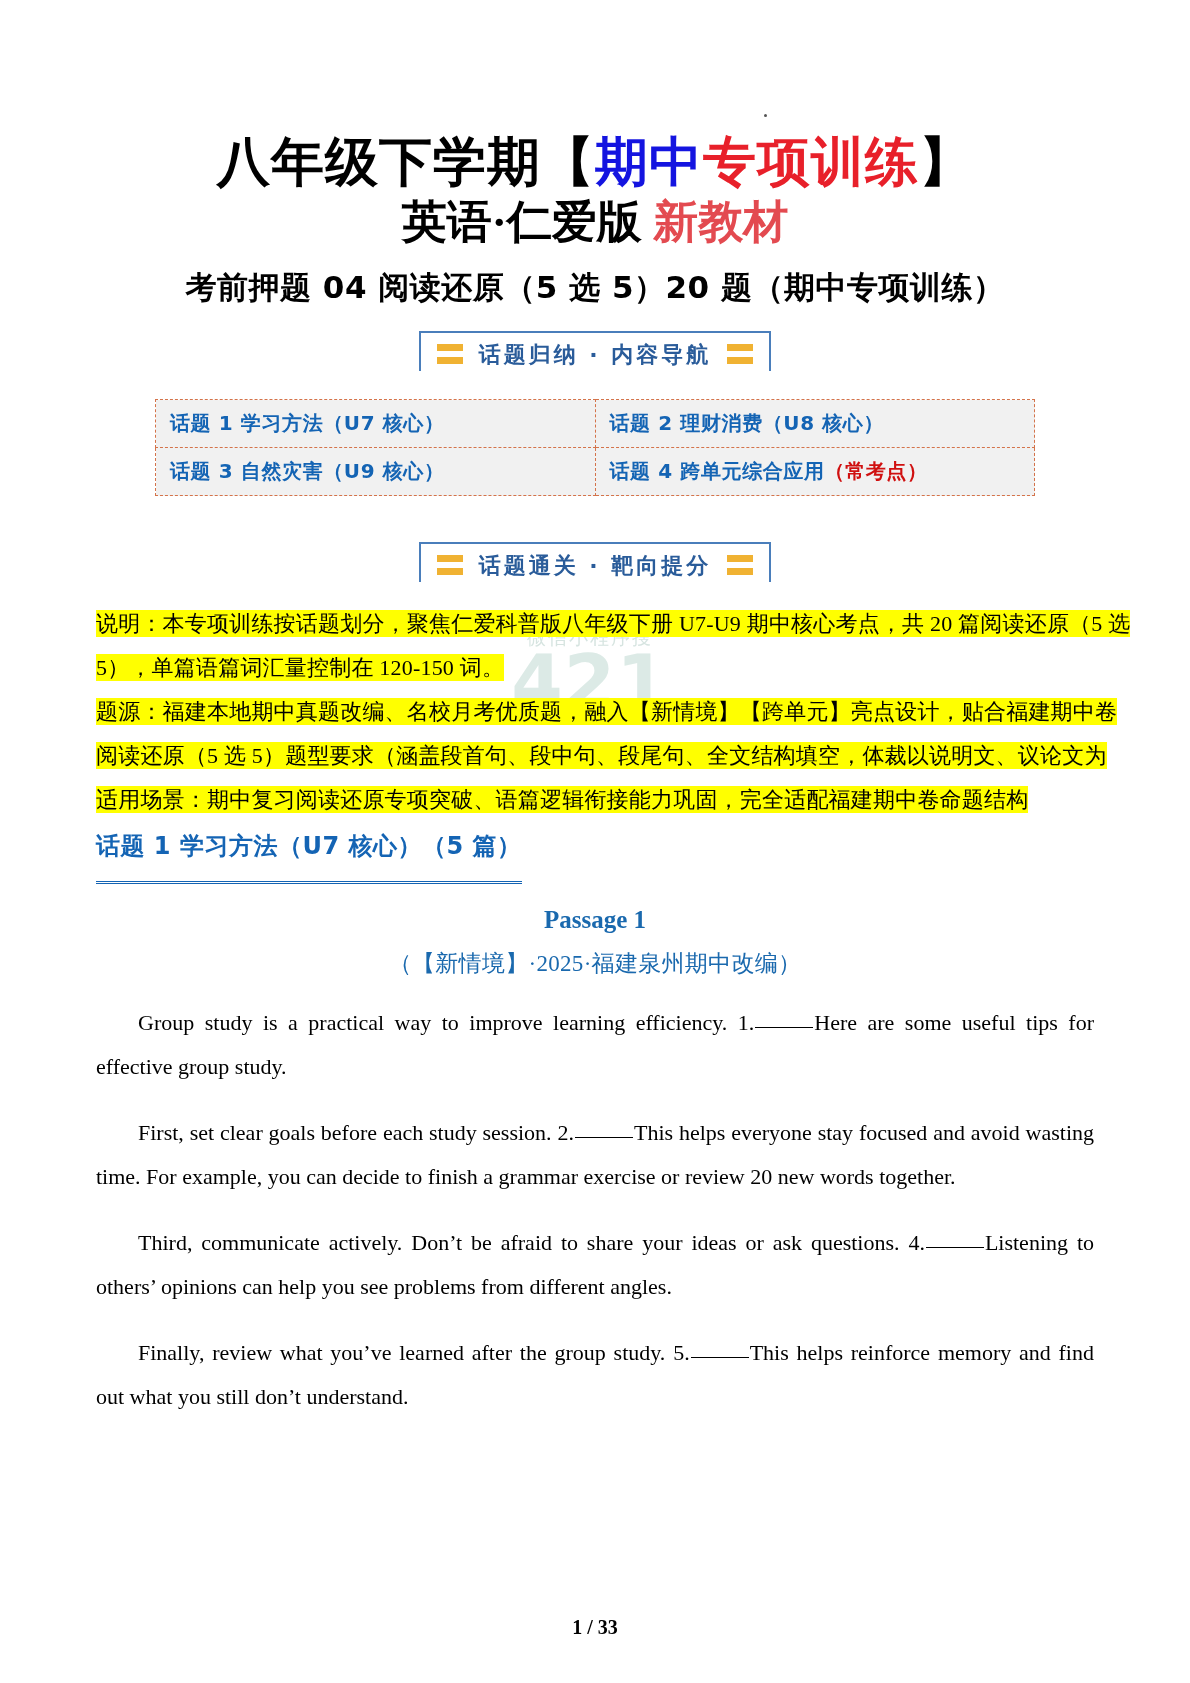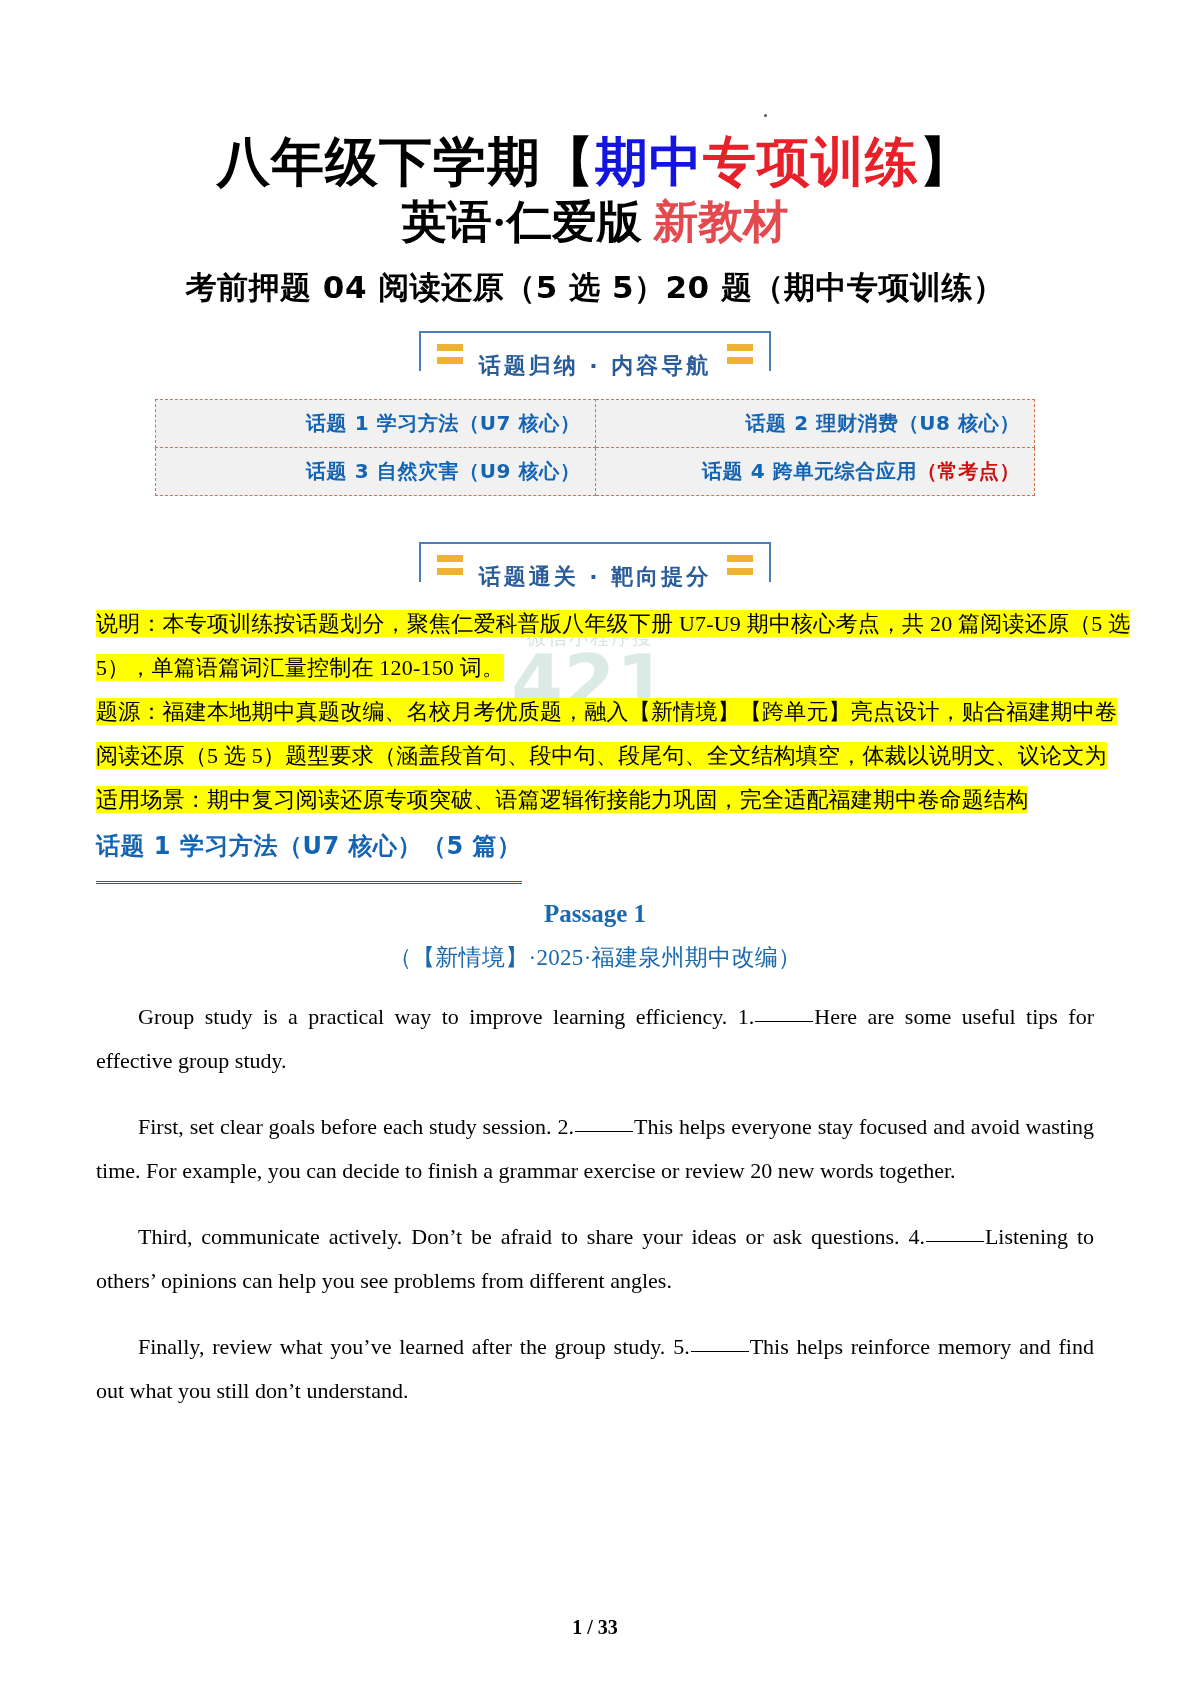--- a/index.html
+++ b/index.html
@@ -108,21 +108,21 @@
     padding: 0 58px;
   }
   .banner-text {
     font-family: "DejaVu Sans", "Liberation Sans", sans-serif;
     font-weight: bold;
     font-size: 22px;
     color: #2a5c9a;
     letter-spacing: 3px;
     white-space: nowrap;
     position: relative;
-    top: 14px;
+    top: 3px;
   }
   .banner .eq {
     position: absolute;
     width: 26px;
     height: 22px;
     top: 11px;
   }
   .banner .eq::before,
   .banner .eq::after {
     content: "";
@@ -151,21 +151,20 @@
     background: #f1f1f1;
     height: 47px;
     padding: 0 14px;
     vertical-align: middle;
     font-family: "DejaVu Sans", "Liberation Sans", sans-serif;
     font-weight: bold;
     font-size: 20px;
     color: #1464b4;
     letter-spacing: 0.6px;
     white-space: nowrap;
-    text-align: right;
   }
   .topic-grid td .hot { color: #d01010; }
 
   
   .note-block { margin-top: 20px; }
   .note-line {
     font-family: "Liberation Serif", "DejaVu Serif", serif;
     font-size: 22px;
     line-height: 44px;
     color: #000;
@@ -194,21 +193,21 @@
     white-space: nowrap;
   }
 
   
   .passage-title {
     text-align: center;
     font-family: "Liberation Serif", "DejaVu Serif", serif;
     font-weight: bold;
     font-size: 25px;
     color: #1a69ae;
-    margin-top: 16px;
+    margin-top: 22px;
   }
   .passage-source {
     text-align: center;
     font-family: "Liberation Serif", "DejaVu Serif", serif;
     font-size: 23px;
     color: #1a69ae;
     margin-top: 14px;
     letter-spacing: 0.3px;
   }
   .passage-body { margin-top: 20px; }

